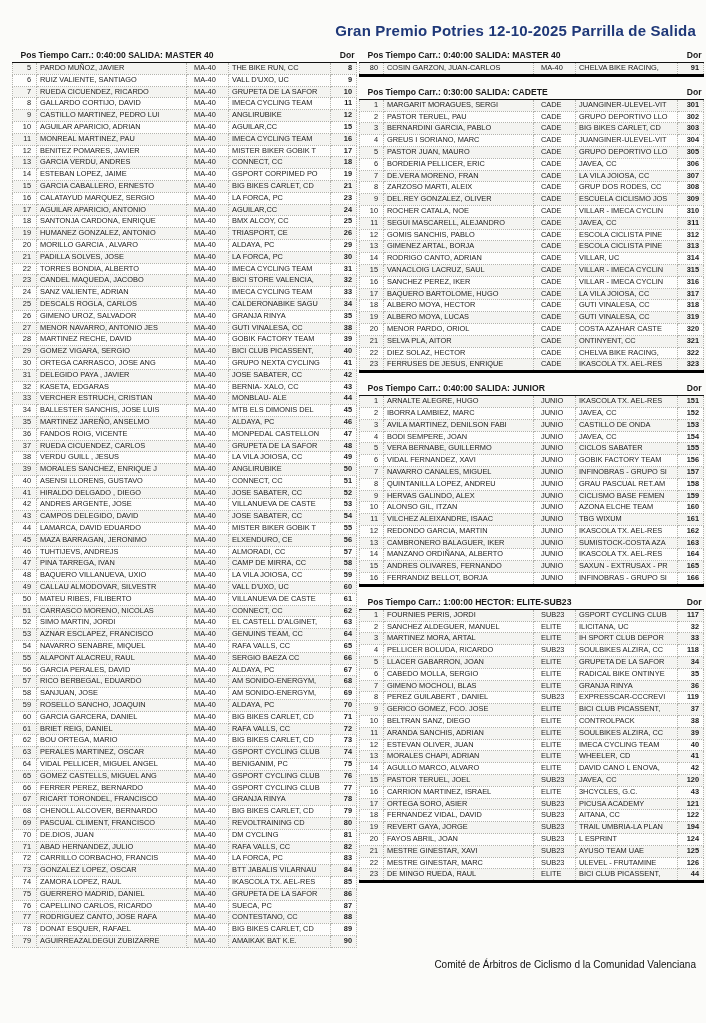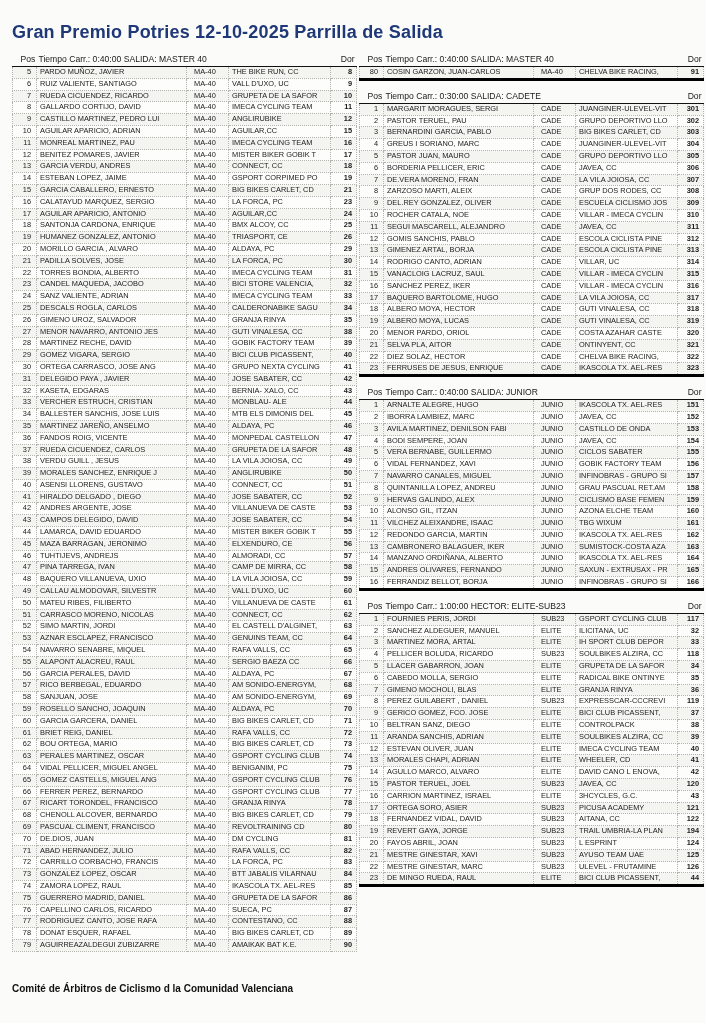--- a/index.html
+++ b/index.html
@@ -6,44 +6,44 @@
   html, body { width: 706px; }
   body {
     height: 1023px;
     background: #fbfbf9;
     font-family: "Liberation Sans", sans-serif;
     color: #1a1a1a;
     overflow: hidden;
   }
   .page { padding: 6px 10px 0 12px; }
   .title {
-    text-align: left;
+    text-align: right;
     font-weight: bold;
-    font-size: 18px;
+    font-size: 15px;
     letter-spacing: 0.2px;
     padding: 16px 0 8px 0;
     color: #1f3878;
   }
   .columns { display: flex; gap: 10px; align-items: flex-start; }
   .col { flex: 1; min-width: 0; display: flex; flex-direction: column; }
   table {
     border-collapse: collapse;
     width: 100%;
     table-layout: fixed;
     margin-bottom: 7px;
   }
   table.thick-end { border-bottom: 3.5px solid #000; }
   colgroup .c-pos  { width: 24px; }
   colgroup .c-name { width: 150px; }
   colgroup .c-cat  { width: 42px; }
   colgroup .c-team { width: 102px; }
   colgroup .c-dor  { width: 26px; }
   thead th {
     font-size: 8.6px;
-    font-weight: normal;
+    font-weight: bold;
     padding: 3px 2px 2px 2px;
     border-bottom: 1.5px solid #111;
     white-space: nowrap;
     overflow: hidden;
   }
   th.pos  { text-align: left; padding-left: 8px; }
   th.info { text-align: left; }
   th.dor  { text-align: right; padding-right: 2px; }
   tbody td {
     font-size: 7.4px;
@@ -55,24 +55,24 @@
     overflow: hidden;
   }
   tbody tr:nth-child(odd) td { background: #f4f4f1; }
   tbody tr:nth-child(even) td { background: #fdfdfc; }
   td.pos  { text-align: right; padding-right: 5px; }
   td.name { text-align: left; }
   td.cat  { text-align: left; padding-left: 7px; }
   td.team { text-align: left; }
   td.dor  { text-align: right; font-weight: bold; padding-right: 4px; }
   .footer {
-    text-align: left;
-    font-weight: bold;
+    text-align: right;
+    font-weight: normal;
     font-size: 10px;
-    margin-top: 24px;
+    margin-top: 4px;
     color: #111;
   }
 </style>
 </head>
 <body>
 
 <div class="page">
   <div class="title">Gran Premio Potries 12-10-2025   Parrilla de Salida</div>
 
   <div class="columns">

